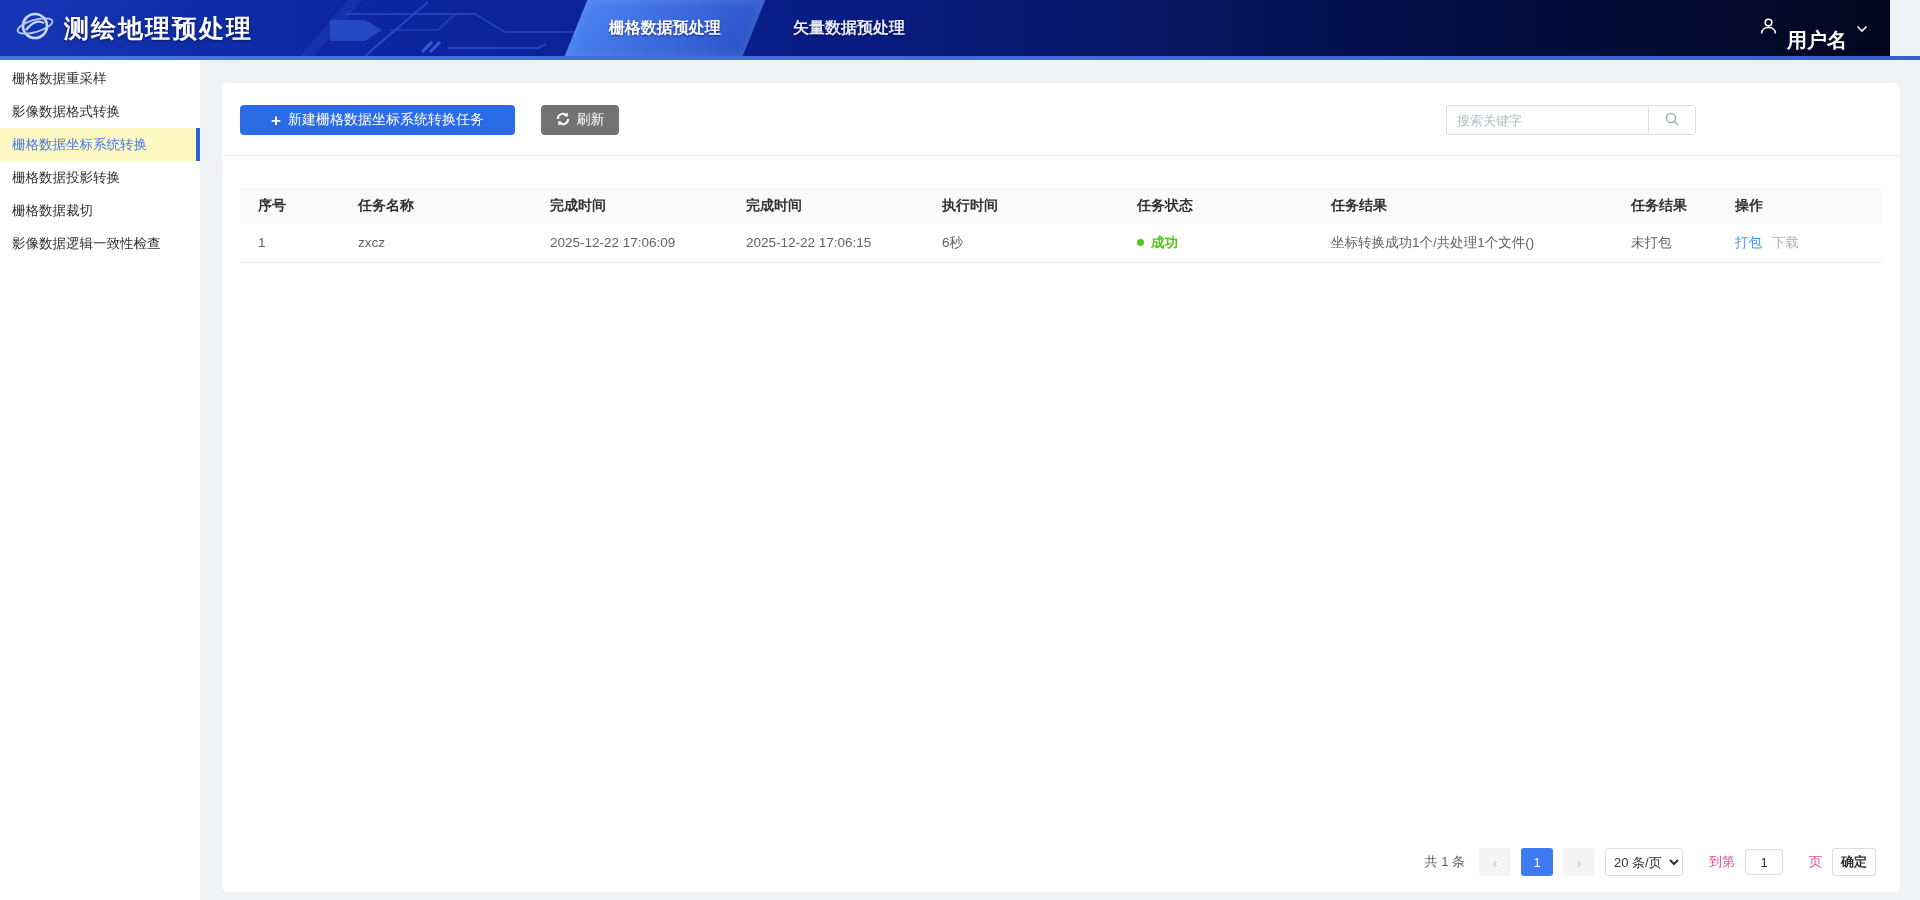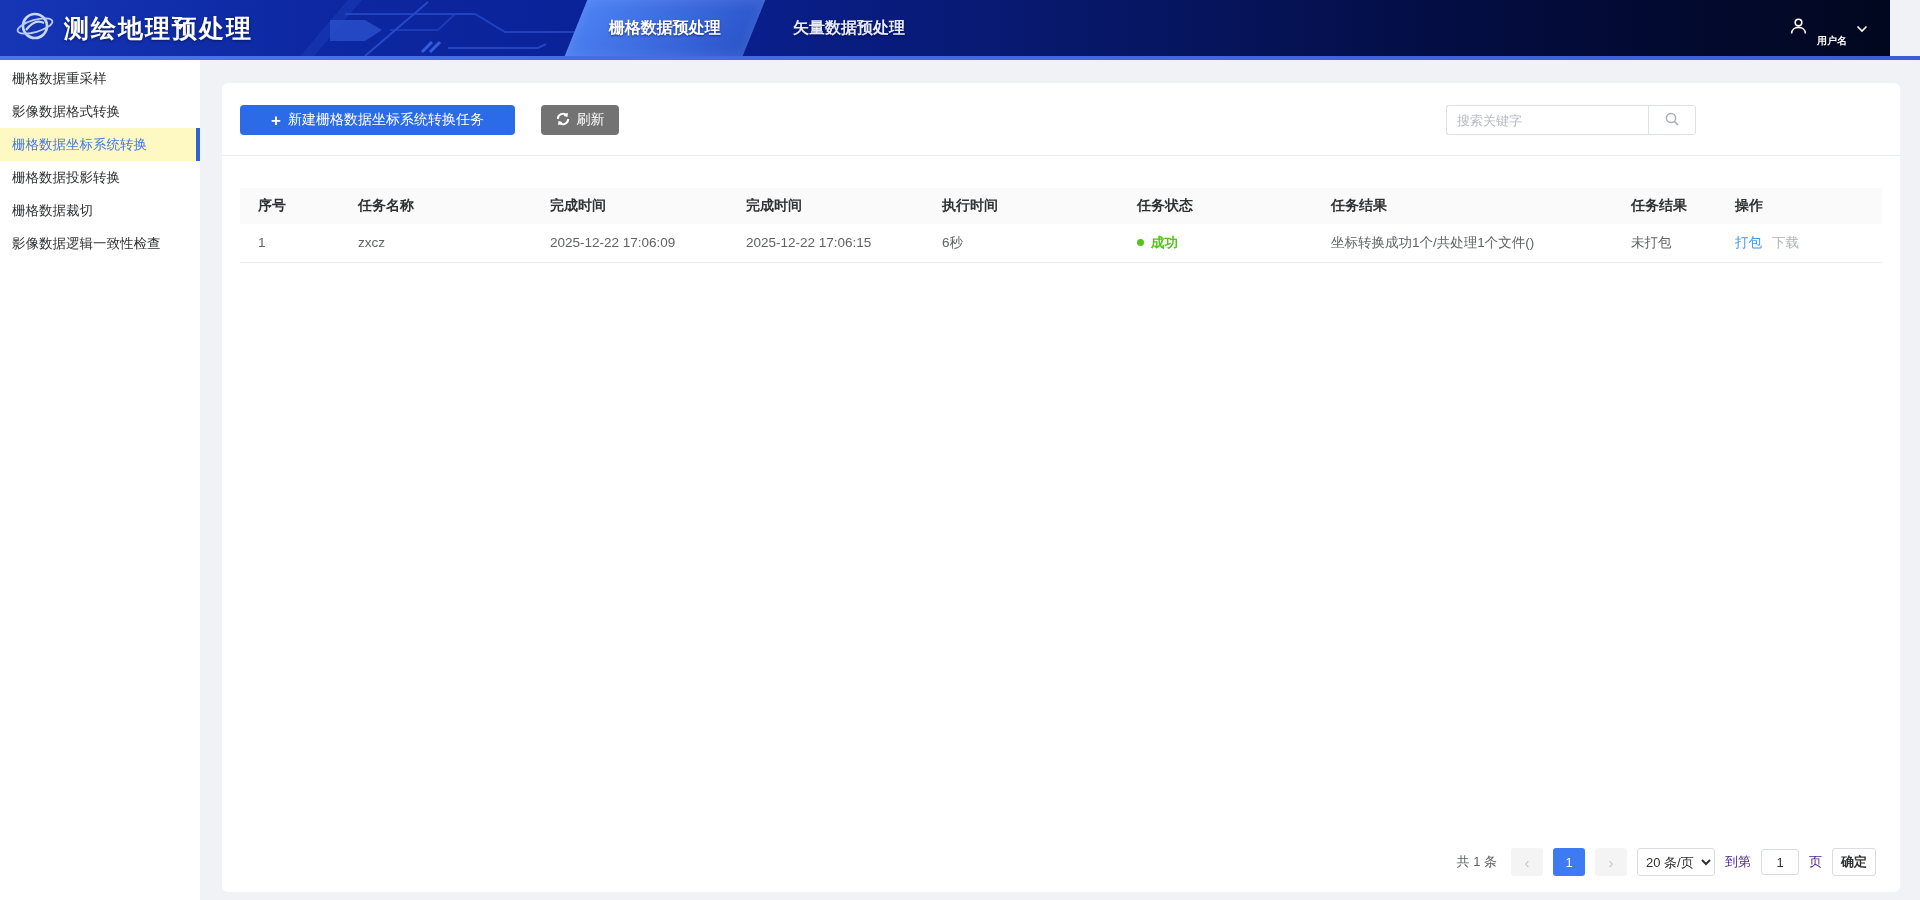--- a/index.html
+++ b/index.html
@@ -26,21 +26,21 @@
     width:178px; transform:skewX(-22deg);
     background:linear-gradient(115deg,#4c82f4 0%,#3a68dd 55%,#2a53c8 100%);
     box-shadow:inset 0 0 12px rgba(255,255,255,.12);
   }
   .tab.active .tab-label { transform:skewX(22deg); }
   .tab.plain { width:190px; }
   .tab-label { color:#fff; font-size:16px; font-weight:bold; white-space:nowrap; text-shadow:0 1px 2px rgba(0,0,30,.55); }
   .tab.plain .tab-label { color:#e6ebf7; }
 
   .user-area { position:absolute; right:22px; top:0; height:56px; display:flex; align-items:center; gap:9px; cursor:pointer; }
-  .user-name { color:#fff; font-size:10px; font-weight:bold;margin-top:25px; }
+  .user-name { color:#fff; font-size:20px; font-weight:bold;margin-top:25px; }
 
   
   .sidebar { position:absolute; top:60px; left:0; bottom:0; width:200px; background:#fff; padding-top:2px; z-index:5; }
   .side-item { height:33px; line-height:33px; padding-left:12px; font-size:13.5px; color:#303133; cursor:pointer; white-space:nowrap; }
   .side-item.active { background:#fef9c3; color:#4477e8; border-right:4px solid #3061dd; }
 
   
   .content { position:absolute; top:60px; left:200px; right:0; bottom:0; background:#f0f2f5; }
   .card { position:absolute; left:22px; top:23px; right:20px; bottom:8px; background:#fff; border-radius:6px; }
 
@@ -64,21 +64,21 @@
   .status-text { color:#52c41a; font-weight:bold; }
   .link-pack { color:#4098f5; cursor:pointer; margin-right:10px; }
   .link-download { color:#aeb1b8; cursor:default; }
 
   
   .pagination { position:absolute; right:24px; bottom:16px; display:flex; align-items:center; gap:10px; font-size:13px; color:#606266; }
   .pg-total { margin-right:4px; }
   .pg-btn { width:32px; height:28px; border-radius:3px; background:#f4f4f5; display:flex; align-items:center; justify-content:center; color:#c0c4cc; font-size:15px; cursor:default; user-select:none; }
   .pg-page { width:32px; height:28px; border-radius:3px; background:#3e7bf2; color:#fff; display:flex; align-items:center; justify-content:center; font-size:13px; cursor:pointer; }
   .pg-select { height:28px; border:1px solid #d9dce3; border-radius:3px; font-size:13px; color:#303133; padding:0 4px; background:#fff; font-family:inherit; outline:none; cursor:pointer; }
-  .pg-goto { color:#4c1d95; }
+  .pg-goto { color:#ec4899;margin-left:16px; }
   .pg-input { width:38px; height:26px; border:1px solid #d9dce3; border-radius:3px; text-align:center; font-size:13px; color:#303133; outline:none; font-family:inherit; }
   .pg-confirm { height:28px; padding:0 8px; border:1px solid #d9dce3; border-radius:3px; background:#fff; font-size:13px; font-weight:bold; color:#303133; cursor:pointer; font-family:inherit; }
 </style>
 </head>
 <body>
 
 <div class="header">
   <div class="brand">
     <span>
       <svg width="38" height="38" viewBox="0 0 38 38">

